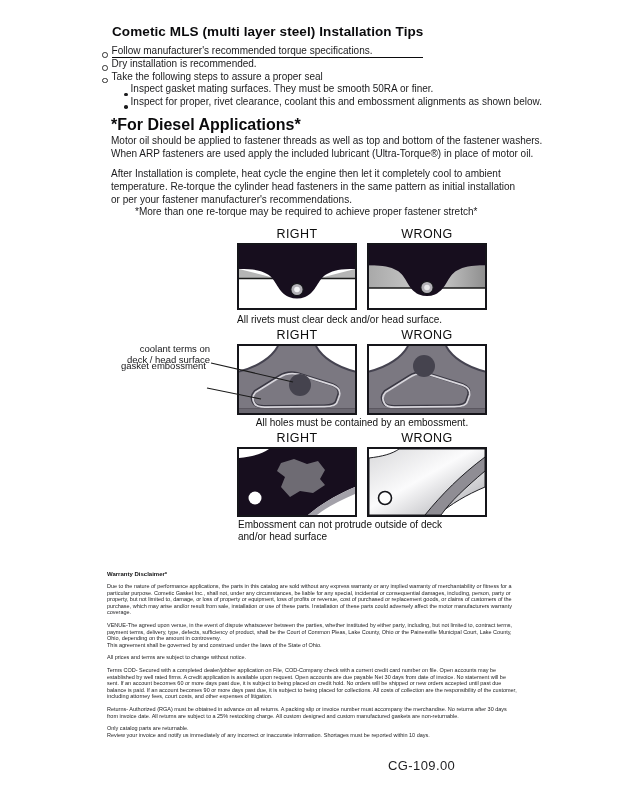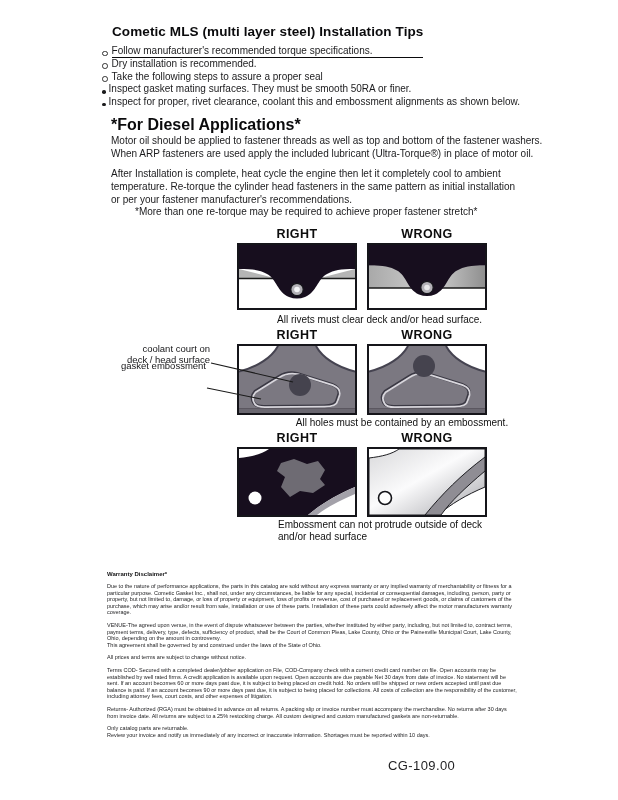--- a/index.html
+++ b/index.html
@@ -7,22 +7,22 @@
     position: relative; width: 618px; height: 800px; background: #ffffff;
     font-family: "Liberation Sans", sans-serif; color: #1b1b1d; overflow: hidden;
   }
   .title {
     position: absolute; left: 112px; top: 24px;
     font-size: 13.5px; font-weight: bold; color: #0a0a0c;
     border-bottom: 1.6px solid #0a0a0c; padding-bottom: 18px; letter-spacing: 0.1px;
     display: inline-block;
   }
   .tips { position: absolute; left: 102px; top: 45px; width: 470px; }
-  .tip-line { display: flex; align-items: center; line-height: 12.8px; font-size: 10px; }
-  .tip-sub { }
+  .tip-line { display: flex; align-items: flex-end; line-height: 12.8px; font-size: 10px; }
+  .tip-sub { margin-left: 22px; }
   .o-marker {
     flex: 0 0 auto; width: 3.6px; height: 3.6px; border: 1px solid #333;
     border-radius: 50%; margin: 3.8px 4px 0 0;
   }
   .dot-marker {
     flex: 0 0 auto; width: 3.6px; height: 3.6px; background: #1b1b1d;
     border-radius: 50%; margin: 4.2px 3px 0 0;
   }
   .diesel-heading {
     position: absolute; left: 111px; top: 116px;
@@ -30,30 +30,30 @@
   }
   .para { position: absolute; left: 111px; width: 462px; font-size: 10px; }
   .para div { line-height: 13px; }
   .p1 { top: 134px; }
   .p2 { top: 167px; }
   .note { top: 206px; margin-left: 24px; }
 
   .fig { position: absolute; width: 120px; }
   .fig-label {
     width: 120px; text-align: center; font-size: 12.5px; color: #0d0d0d;
-    letter-spacing: 0.4px; line-height: 13px; margin-bottom: 2px; font-weight: bold;
+    letter-spacing: 0.4px; line-height: 13px; margin-bottom: 2px;
   }
   .fig-box {
     box-sizing: border-box; width: 120px; border: 2px solid #15151a; background: #fff;
     font-size: 0;
   }
   .fig-box svg { display: block; width: 100%; height: 100%; }
   .h67 { height: 67px; } .h71 { height: 71px; } .h70 { height: 70px; }
 
-  .caption { position: absolute; font-size: 10px; color: #111; line-height: 11.5px; margin-left: 40px; }
+  .caption { position: absolute; font-size: 10px; color: #111; line-height: 11.5px; }
   .cap1 { left: 237px; top: 314px; }
   .cap2 { left: 237px; top: 417px; width: 250px; text-align: center; }
   .cap3 { left: 238px; top: 519px; }
 
   .callout {
     position: absolute; font-size: 9.5px; color: #161618;
     text-align: right; line-height: 11.2px;
   }
   .co1 { left: 96px; top: 343px; width: 114px; }
   .co2 { left: 96px; top: 360px; width: 110px; }
@@ -174,21 +174,21 @@
         <path d="M77,0 C83,11 97,21 116,25.5" fill="none" stroke="#454350" stroke-width="2"></path>
         <path d="M15,57 Q11,51 16,45.5 L40,30.5 Q48,25.5 58,27.5 L93,38.5 Q101,41.5 100,48 L98,54 Q97,60 85,60 L25,60.5 Q17,60.5 15,57 Z" fill="none" stroke="#3b3944" stroke-width="3.2"></path>
         <path d="M15.7,57.7 Q11.7,51.7 16.7,46.2 L40.7,31.2 Q48.7,26.2 58.7,28.2 L93.7,39.2 Q101.7,42.2 100.7,48.7 L98.7,54.7 Q97.7,60.7 85.7,60.7 L25.7,61.2 Q17.7,61.2 15.7,57.7 Z" fill="none" stroke="#d8d6dc" stroke-width="1.8"></path>
         <circle cx="55" cy="20" r="11" fill="#45434e"></circle>
       </svg>
     </div>
   </div>
   <div class="caption cap2">All holes must be contained by an embossment.</div>
 
   <div class="callout co1">
-    <div>coolant court on</div>
+    <div>coolant terms on</div>
     <div>deck / head surface</div>
   </div>
   <div class="callout co2">gasket embossment</div>
   <svg class="callout-lines" width="100" height="50" viewBox="0 0 100 50">
     <line x1="6" y1="8" x2="88" y2="27" stroke="#1a1a1a" stroke-width="1.1"></line>
     <line x1="2" y1="33" x2="56" y2="44" stroke="#1a1a1a" stroke-width="1.1"></line>
   </svg>
 
   <div class="fig" style="left:237px; top:432px;">
     <div class="fig-label">RIGHT</div>

